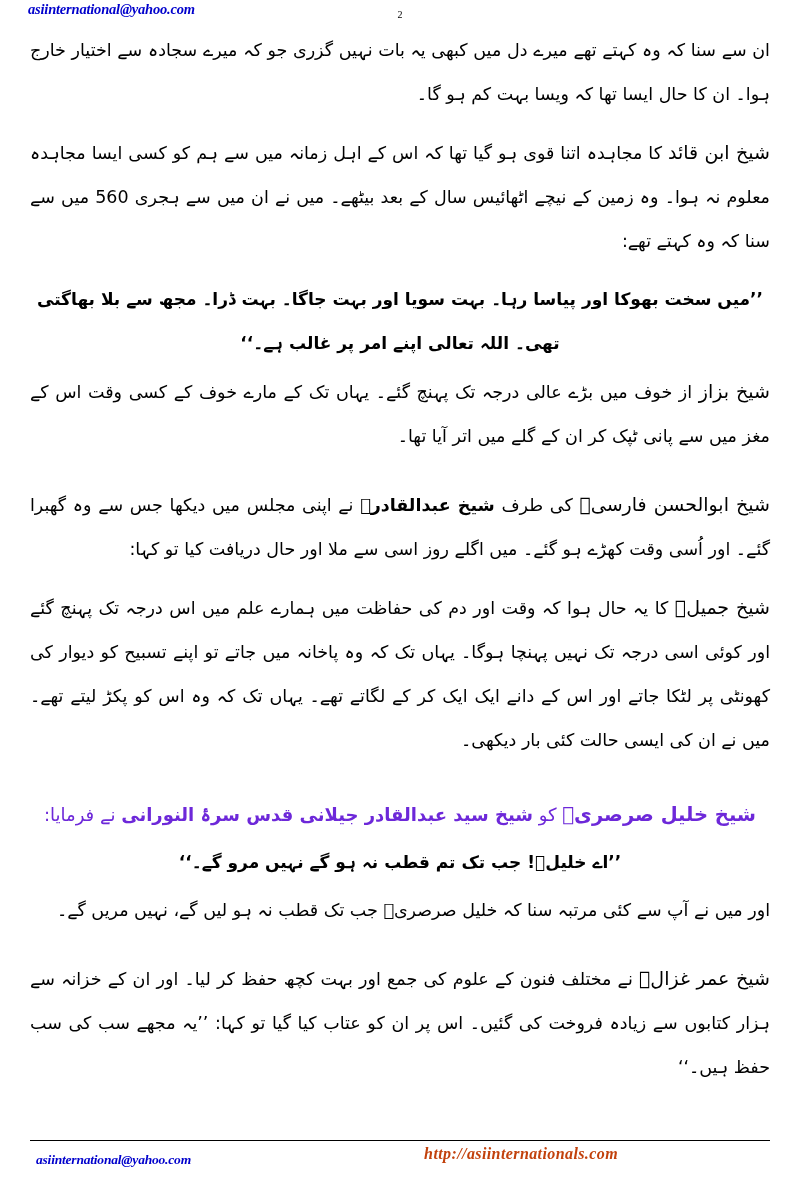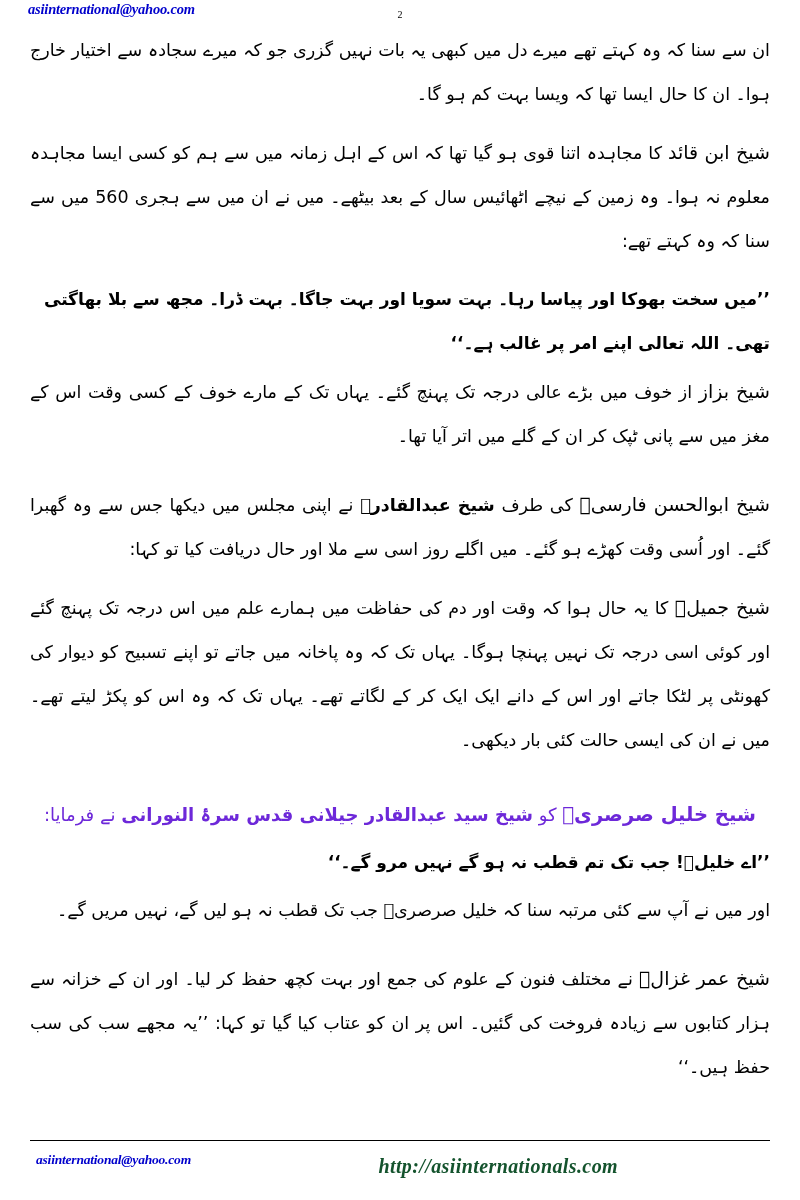--- a/index.html
+++ b/index.html
@@ -69,20 +69,21 @@
   .para .lead {
     font-weight: normal;
     font-size: 19px;
   }
   .para .bold {
     font-weight: bold;
   }
 
   .quote {
     direction: rtl;
+    text-align: center;
     font-family: "DejaVu Sans", "Liberation Sans", sans-serif;
     font-weight: bold;
     font-size: 17px;
     line-height: 44px;
     color: #000000;
     margin: 0 0 4px 0;
   }
 
   .heading-line {
     direction: rtl;
@@ -127,26 +128,26 @@
     font-style: italic;
     font-weight: bold;
     font-size: 13.5px;
     color: #0000CC;
     letter-spacing: -0.2px;
     white-space: nowrap;
   }
   .footer-url {
     position: absolute;
     right: 182px;
-    top: 15px;
+    top: 5px;
     font-family: "Liberation Serif", "DejaVu Serif", serif;
     font-style: italic;
     font-weight: bold;
-    font-size: 20px;
-    color: #14532d;
+    font-size: 16px;
+    color: #c2410c;
     letter-spacing: 0.4px;
     white-space: nowrap;
   }
 </style>
 </head>
 <body>
 
 <div class="page">
 
   <div class="page-header">

